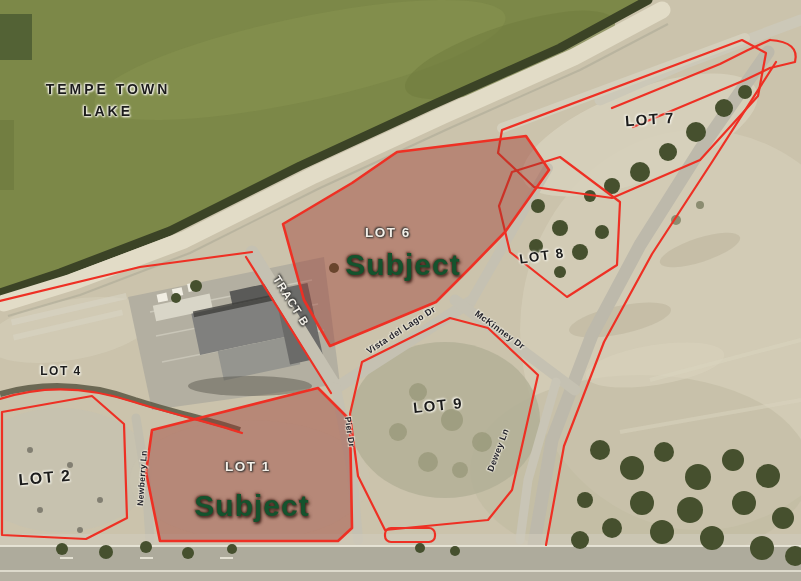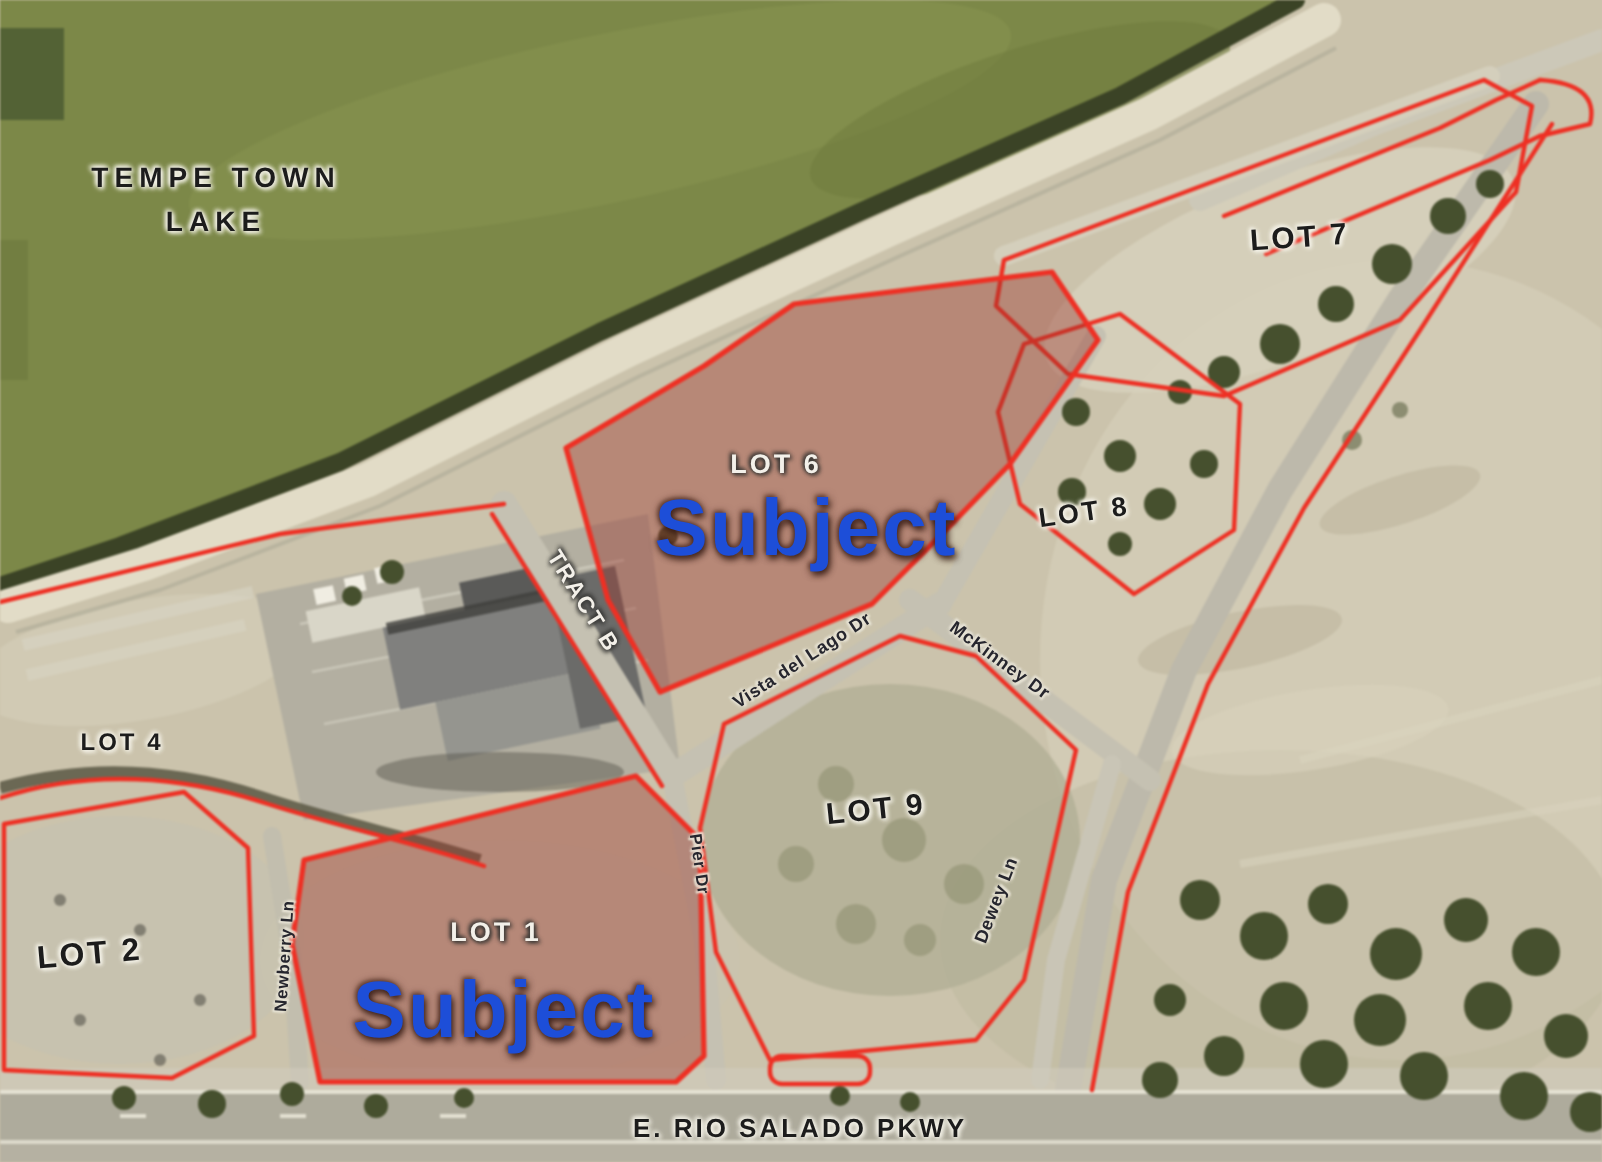--- a/index.html
+++ b/index.html
@@ -13,21 +13,21 @@
     color:#1c1c1c;
     text-shadow:0 0 2px #f4f2e8,0 0 3px #f4f2e8,1px 1px 2px #f4f2e8,-1px -1px 2px #f4f2e8;
   }
   .light{
     color:#f3f0e9;
     text-shadow:0 0 2px #3a3a38,1px 1px 2px #30302e,-1px -1px 2px #30302e;
   }
   .lot{font-size:15px;letter-spacing:1.5px;}
   .lot-sm{font-size:13.5px;letter-spacing:1.5px;}
   .subject{
-    font-size:40px;letter-spacing:1px;color:#1d4ed8;
+    font-size:30px;letter-spacing:1px;color:#14532d;
     text-shadow:1px 2px 3px rgba(50,25,18,.85),-1px -1px 2px rgba(70,35,25,.6),0 0 4px rgba(60,30,22,.5);
   }
   .street{
     font-size:9px;font-weight:bold;color:#26262e;letter-spacing:.4px;
     text-shadow:0 0 2px #e8e4d6,0 0 2px #e8e4d6,1px 1px 1px #e8e4d6,-1px -1px 1px #e8e4d6;
   }
   .lake-name{
     font-size:14px;letter-spacing:3px;line-height:1.6;text-align:center;
   }
   .tract{font-size:11.5px;letter-spacing:1px;}
@@ -225,15 +225,14 @@
   <div class="lbl street" style="left:401px;top:330px;transform:translate(-50%,-50%) rotate(-33deg);">Vista del Lago Dr</div>
 
   <div class="lbl street" style="left:500px;top:330px;transform:translate(-50%,-50%) rotate(36deg);">McKinney Dr</div>
 
   <div class="lbl street" style="left:498px;top:450px;transform:translate(-50%,-50%) rotate(-69deg);">Dewey Ln</div>
 
   <div class="lbl street" style="left:350px;top:432px;font-size:8.5px;transform:translate(-50%,-50%) rotate(82deg);">Pier Dr</div>
 
   <div class="lbl street" style="left:142px;top:478px;font-size:8.5px;transform:translate(-50%,-50%) rotate(-86deg);">Newberry Ln</div>
 
-  <div class="lbl dark road-name" style="left:400px;top:564px;">E. RIO SALADO PKWY</div>
 
 </div>
 
 </body></html>

